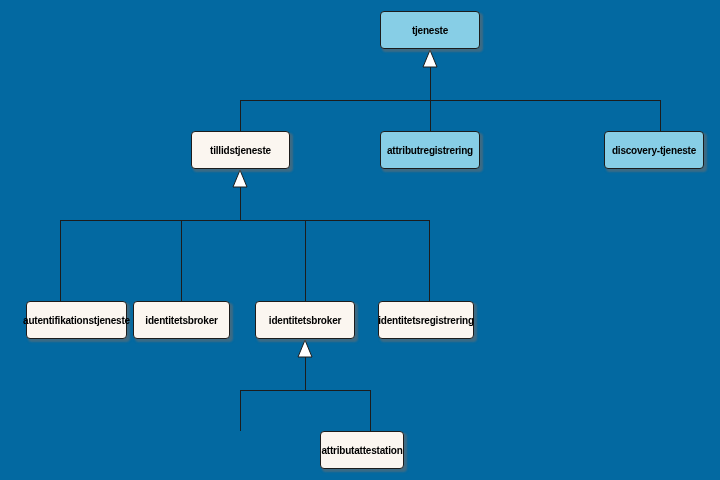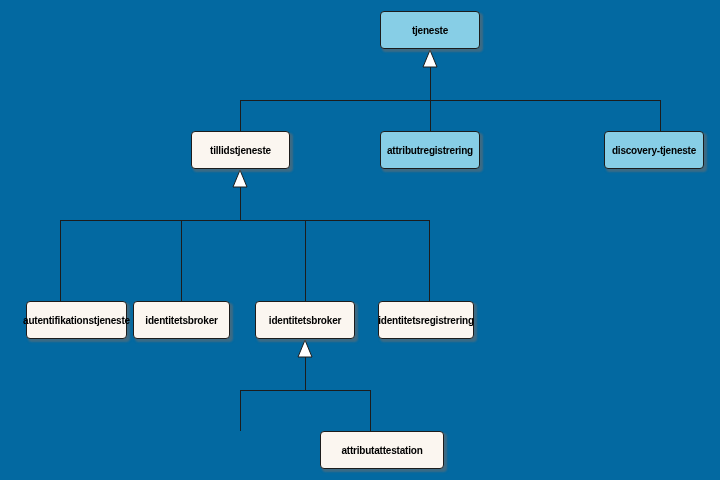--- a/index.html
+++ b/index.html
@@ -73,17 +73,17 @@
 
   <div class="node cream" style="left:255px;top:301px;width:100px;">
     <span>identitetsbroker</span>
   </div>
 
   <div class="node cream" style="left:378px;top:301px;width:96px;">
     <span>identitetsregistrering</span>
   </div>
 
 
-  <div class="node cream" style="left:320px;top:431px;width:124px;">
+  <div class="node cream" style="left:320px;top:431px;width:84px;">
     <span>attributattestation</span>
   </div>
 
 </div>
 
 </body></html>

